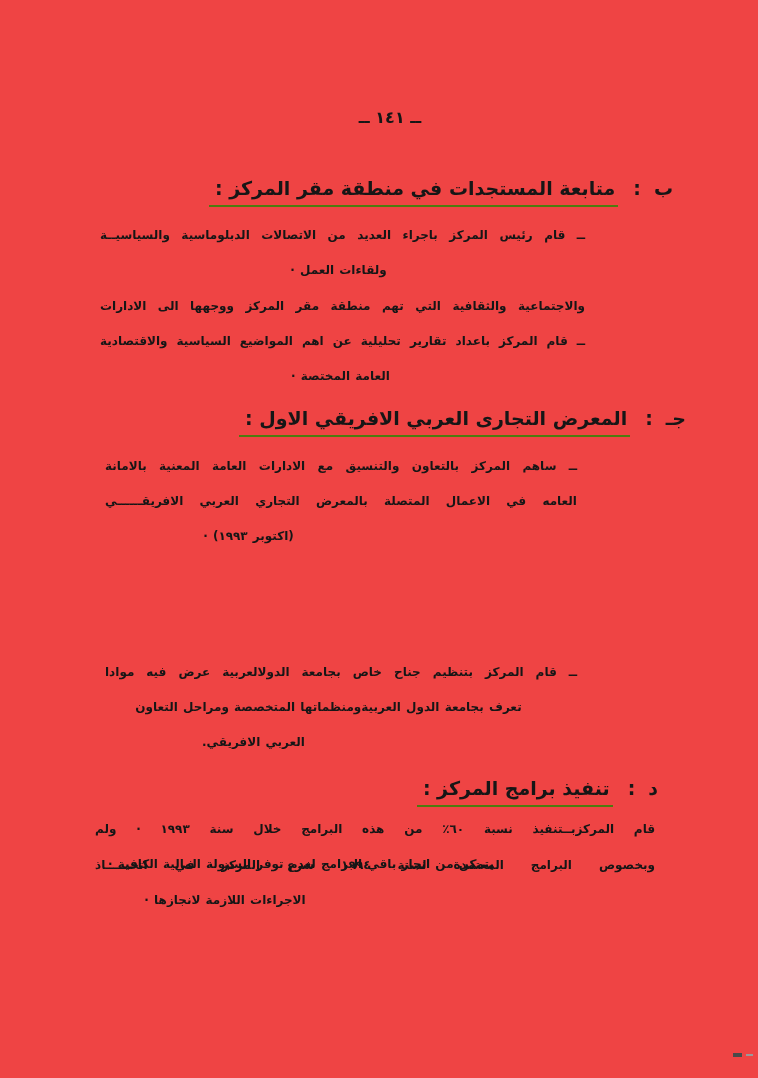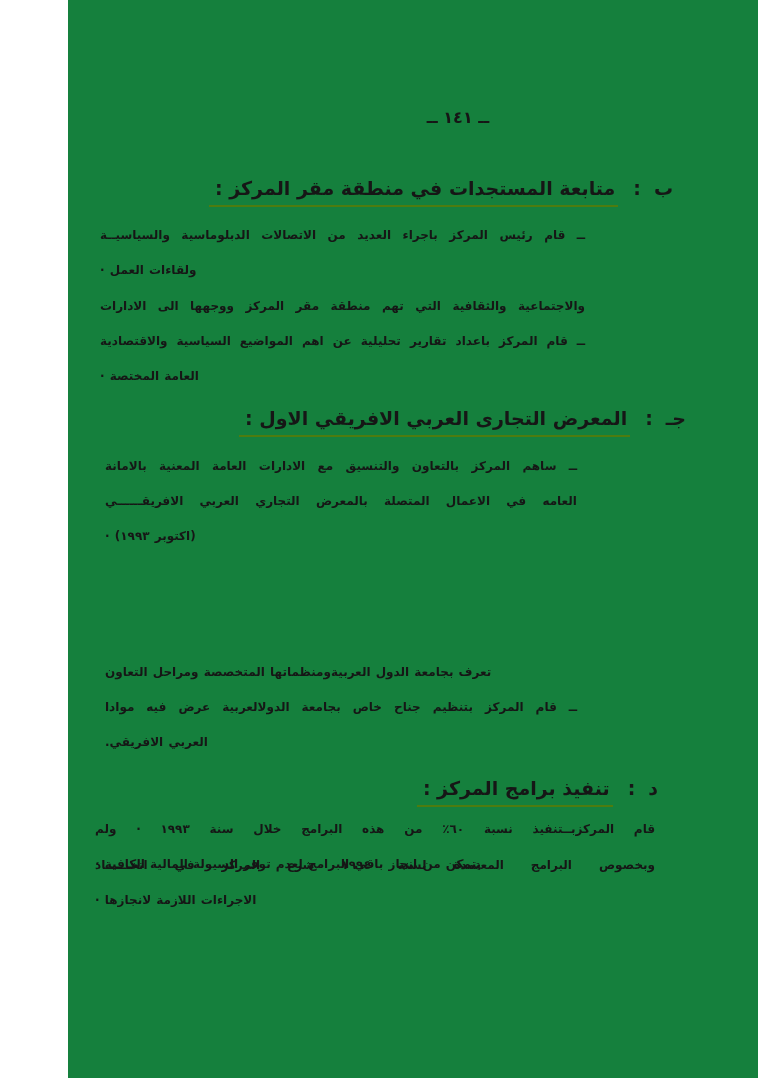--- a/index.html
+++ b/index.html
@@ -1,19 +1,19 @@
 <!DOCTYPE html>
 <html dir="rtl" lang="ar"><head>
 <meta charset="utf-8">
 <style>
   html,body{margin:0;padding:0;background:#ffffff;}
   .page{
     position:relative;
-    width:690px;height:1078px;
-    background:#15803d;
+    width:758px;height:1078px;
+    background:#ef4444;
     overflow:hidden;
     direction:rtl;
     font-family:"DejaVu Sans", sans-serif;
     color:#161616;
     font-weight:bold;
   }
   .pagenum{
     position:absolute;top:108px;left:22px;width:736px;
     text-align:center;font-size:16px;letter-spacing:1px;
   }
@@ -27,21 +27,21 @@
   .heading .title{
     border-bottom:2px solid #4d7c0f;
     padding:0 3px 5px 6px;
   }
   .para{
     position:absolute;
     font-size:12px;
   }
   .line{
     line-height:35px;
-    text-align:left;
+    text-align:center;
     word-spacing:1px;
   }
   .line.j{
     text-align:justify;
     text-align-last:justify;
   }
   .dash{display:inline;}
   .artifact{position:absolute;top:1053px;left:733px;width:22px;height:5px;}
   .artifact .m1{position:absolute;left:0;top:0;width:9px;height:4px;background:#4a4a4a;}
   .artifact .m2{position:absolute;left:13px;top:1px;width:7px;height:2px;background:#9a9a9a;}
@@ -86,25 +86,25 @@
     <div class="line j">
       <span class="dash">ــ</span>
       <span>ساهم المركز بالتعاون والتنسيق مع الادارات العامة المعنية بالامانة</span>
     </div>
     <div class="line j">العامه في الاعمال المتصلة بالمعرض التجاري العربي الافريقــــــي</div>
     <div class="line" style="padding-right:185px">(اكتوبر ١٩٩٣) ·</div>
   </div>
 
 
   <div class="para" style="top:655px;right:181px;width:472px">
-    <div class="line" style="padding-right:25px">تعرف بجامعة الدول العربيةومنظماتها المتخصصة ومراحل التعاون</div>
     <div class="line j">
       <span class="dash">ــ</span>
       <span>قام المركز بتنظيم جناح خاص بجامعة الدولالعربية عرض فيه موادا</span>
     </div>
+    <div class="line" style="padding-right:25px">تعرف بجامعة الدول العربيةومنظماتها المتخصصة ومراحل التعاون</div>
     <div class="line" style="padding-right:175px">العربي الافريقي.</div>
   </div>
 
   <div class="heading" style="top:776px;right:100px">
     <span class="marker">د</span>
     <span class="colon">:</span>
     <span class="title">تنفيذ برامج المركز :</span>
   </div>
 
   <div class="para" style="top:812px;right:103px;width:560px">

